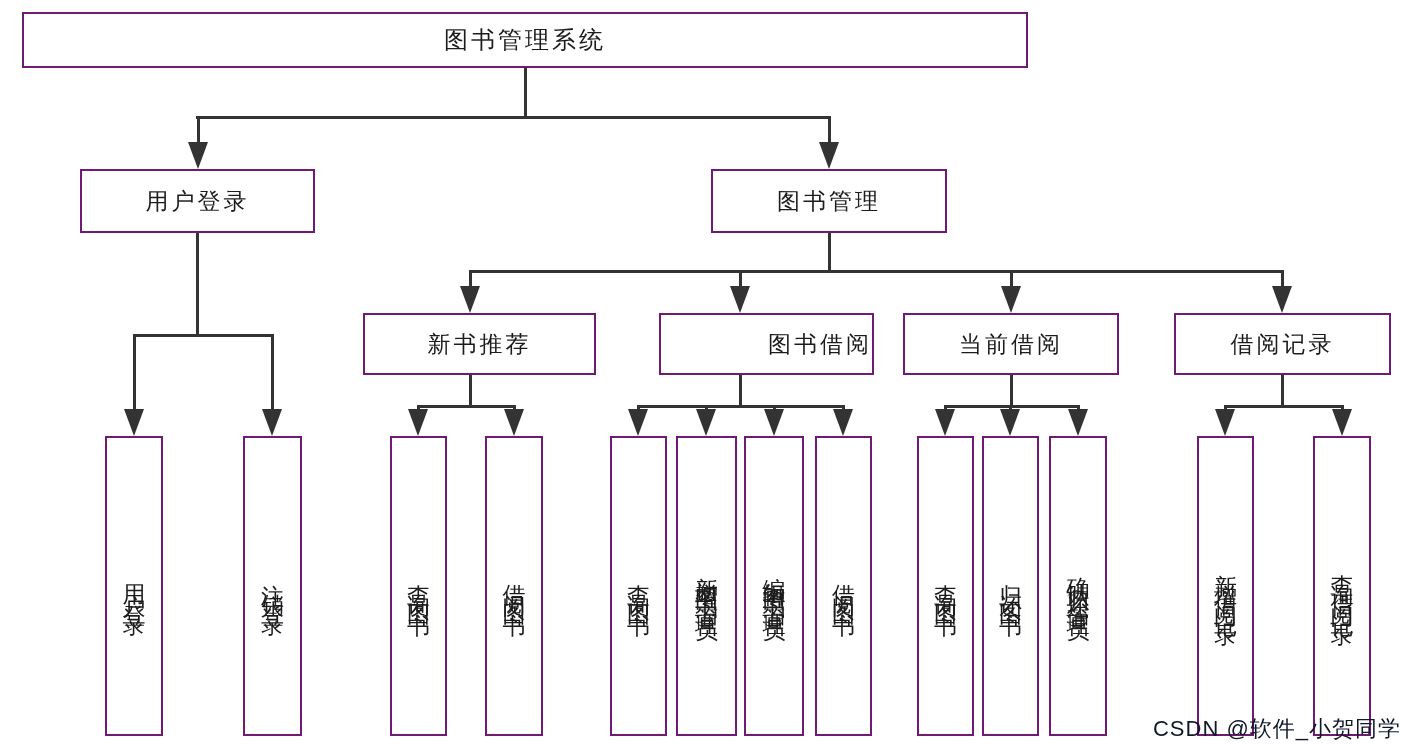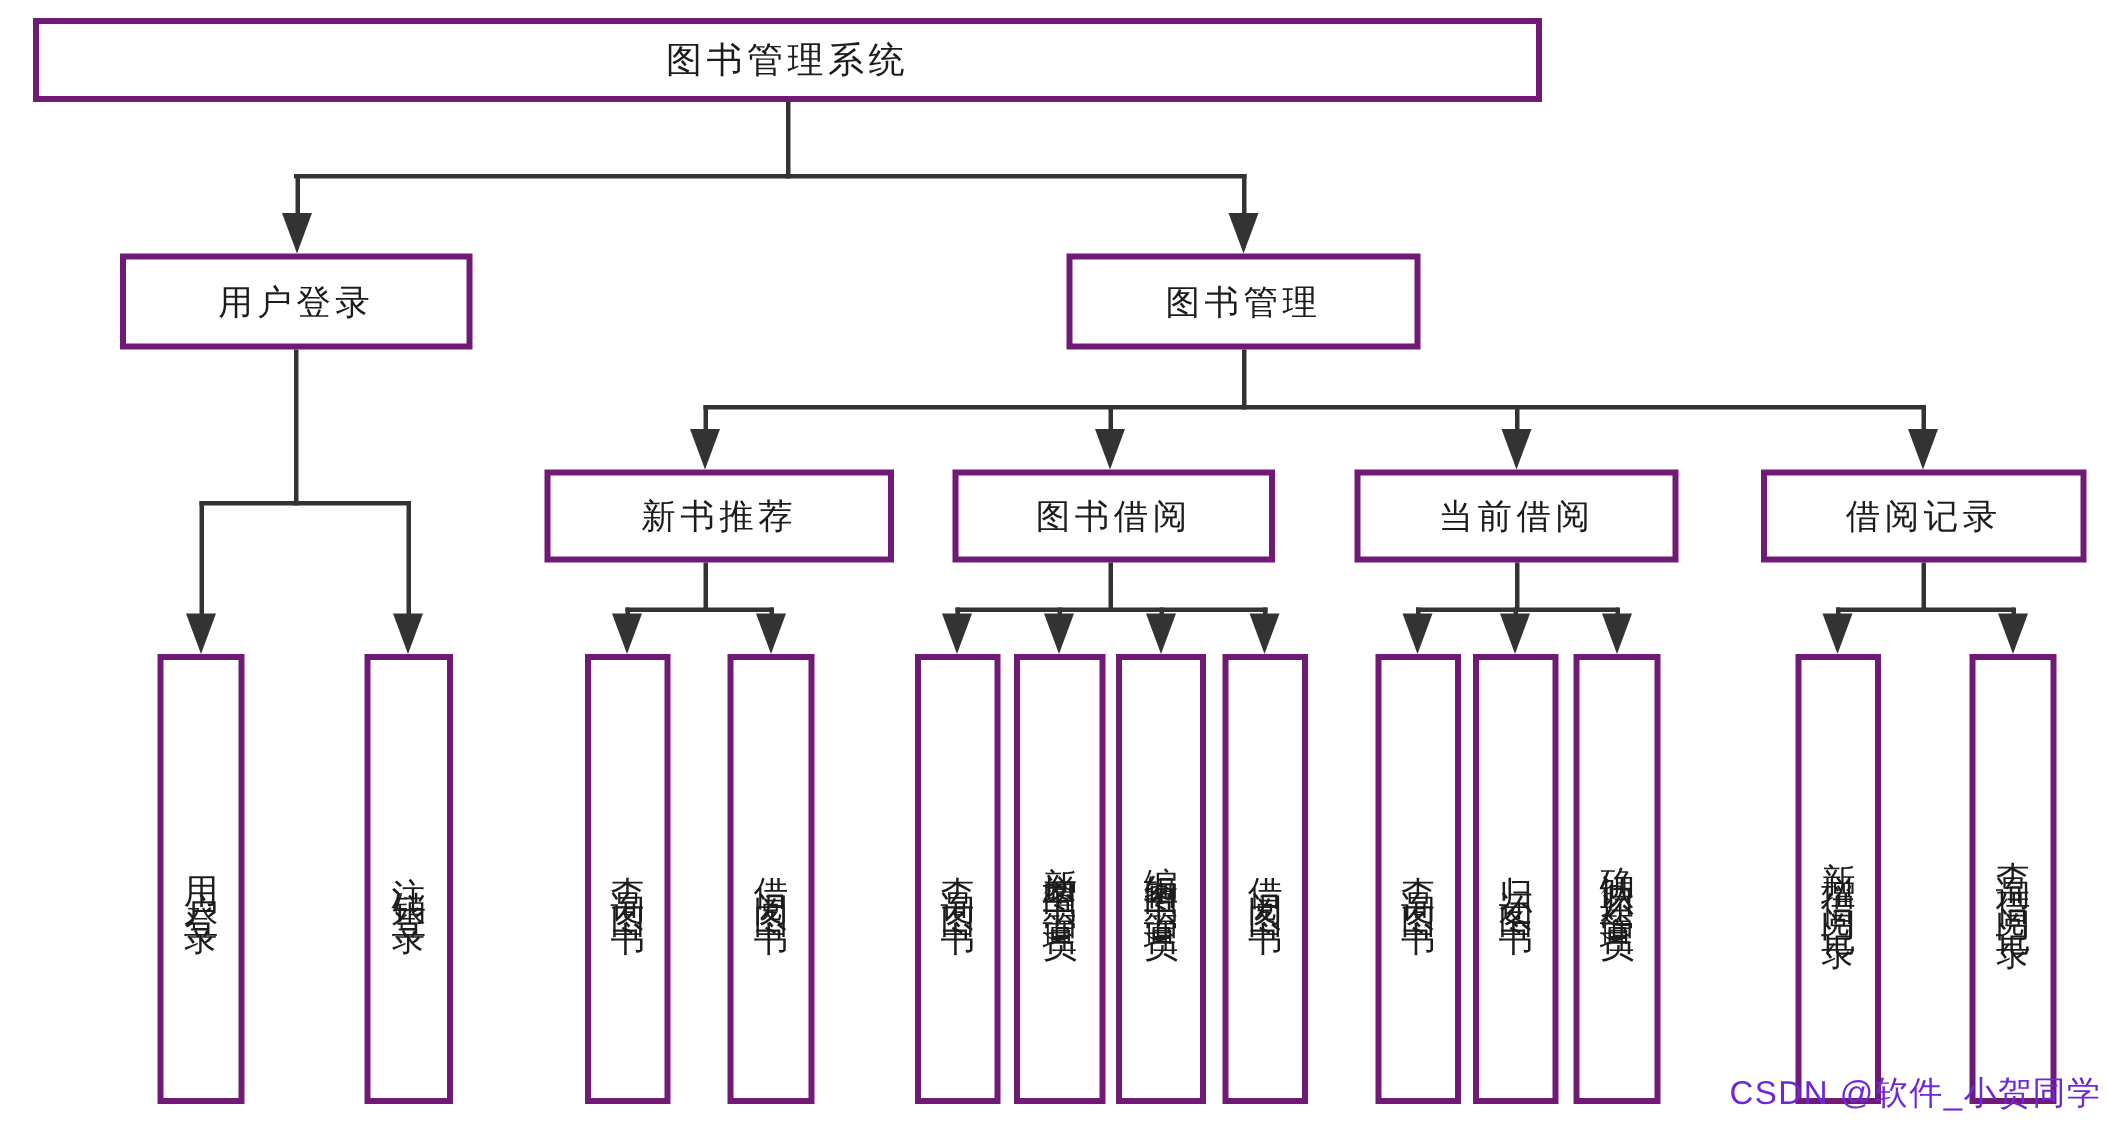--- a/index.html
+++ b/index.html
@@ -6,21 +6,21 @@
   .stage{
     position:relative;
     width:1405px;height:747px;
     background:#ffffff;
     font-family:"Liberation Sans", sans-serif;
     overflow:hidden;
   }
   .node{
     position:absolute;
     box-sizing:border-box;
-    border:4px solid #701a75;
+    border:2px solid #701a75;
     background:#ffffff;
     display:flex;
     align-items:center;
     justify-content:center;
     color:#1c1c1c;
     z-index:2;
   }
   .root-node{left:22px;top:12px;width:1006px;height:56px;}
   .root-node .h-label{font-size:24px;letter-spacing:3px;}
   .l1-node{top:169px;height:64px;}
@@ -41,21 +41,21 @@
     position:absolute;width:0;height:0;z-index:1;
     border-left:10px solid transparent;
     border-right:10px solid transparent;
     border-top:27px solid #333333;
   }
   .watermark{
     position:absolute;
     right:4px;bottom:3px;
     font-size:22px;
     letter-spacing:1px;
-    color:#6d28d9;
+    color:#0f172a;
     z-index:5;
     white-space:nowrap;
   }
 </style>
 </head>
 <body>
 
 <div class="stage">
 
   <div class="node root-node">
@@ -65,21 +65,21 @@
   <div class="node l1-node" style="left:80px;width:235px;">
     <span class="h-label">用户登录</span>
   </div>
   <div class="node l1-node" style="left:711px;width:236px;">
     <span class="h-label">图书管理</span>
   </div>
 
   <div class="node l2-node" style="left:363px;width:233px;">
     <span class="h-label">新书推荐</span>
   </div>
-  <div class="node l2-node" style="left:635px;width:215px;">
+  <div class="node l2-node" style="left:659px;width:215px;justify-content:flex-end;">
     <span class="h-label">图书借阅</span>
   </div>
   <div class="node l2-node" style="left:903px;width:216px;">
     <span class="h-label">当前借阅</span>
   </div>
   <div class="node l2-node" style="left:1174px;width:217px;align-items:center;">
     <span class="h-label">借阅记录</span>
   </div>
 
   <div class="node leaf" style="left:105px;width:58px;">

